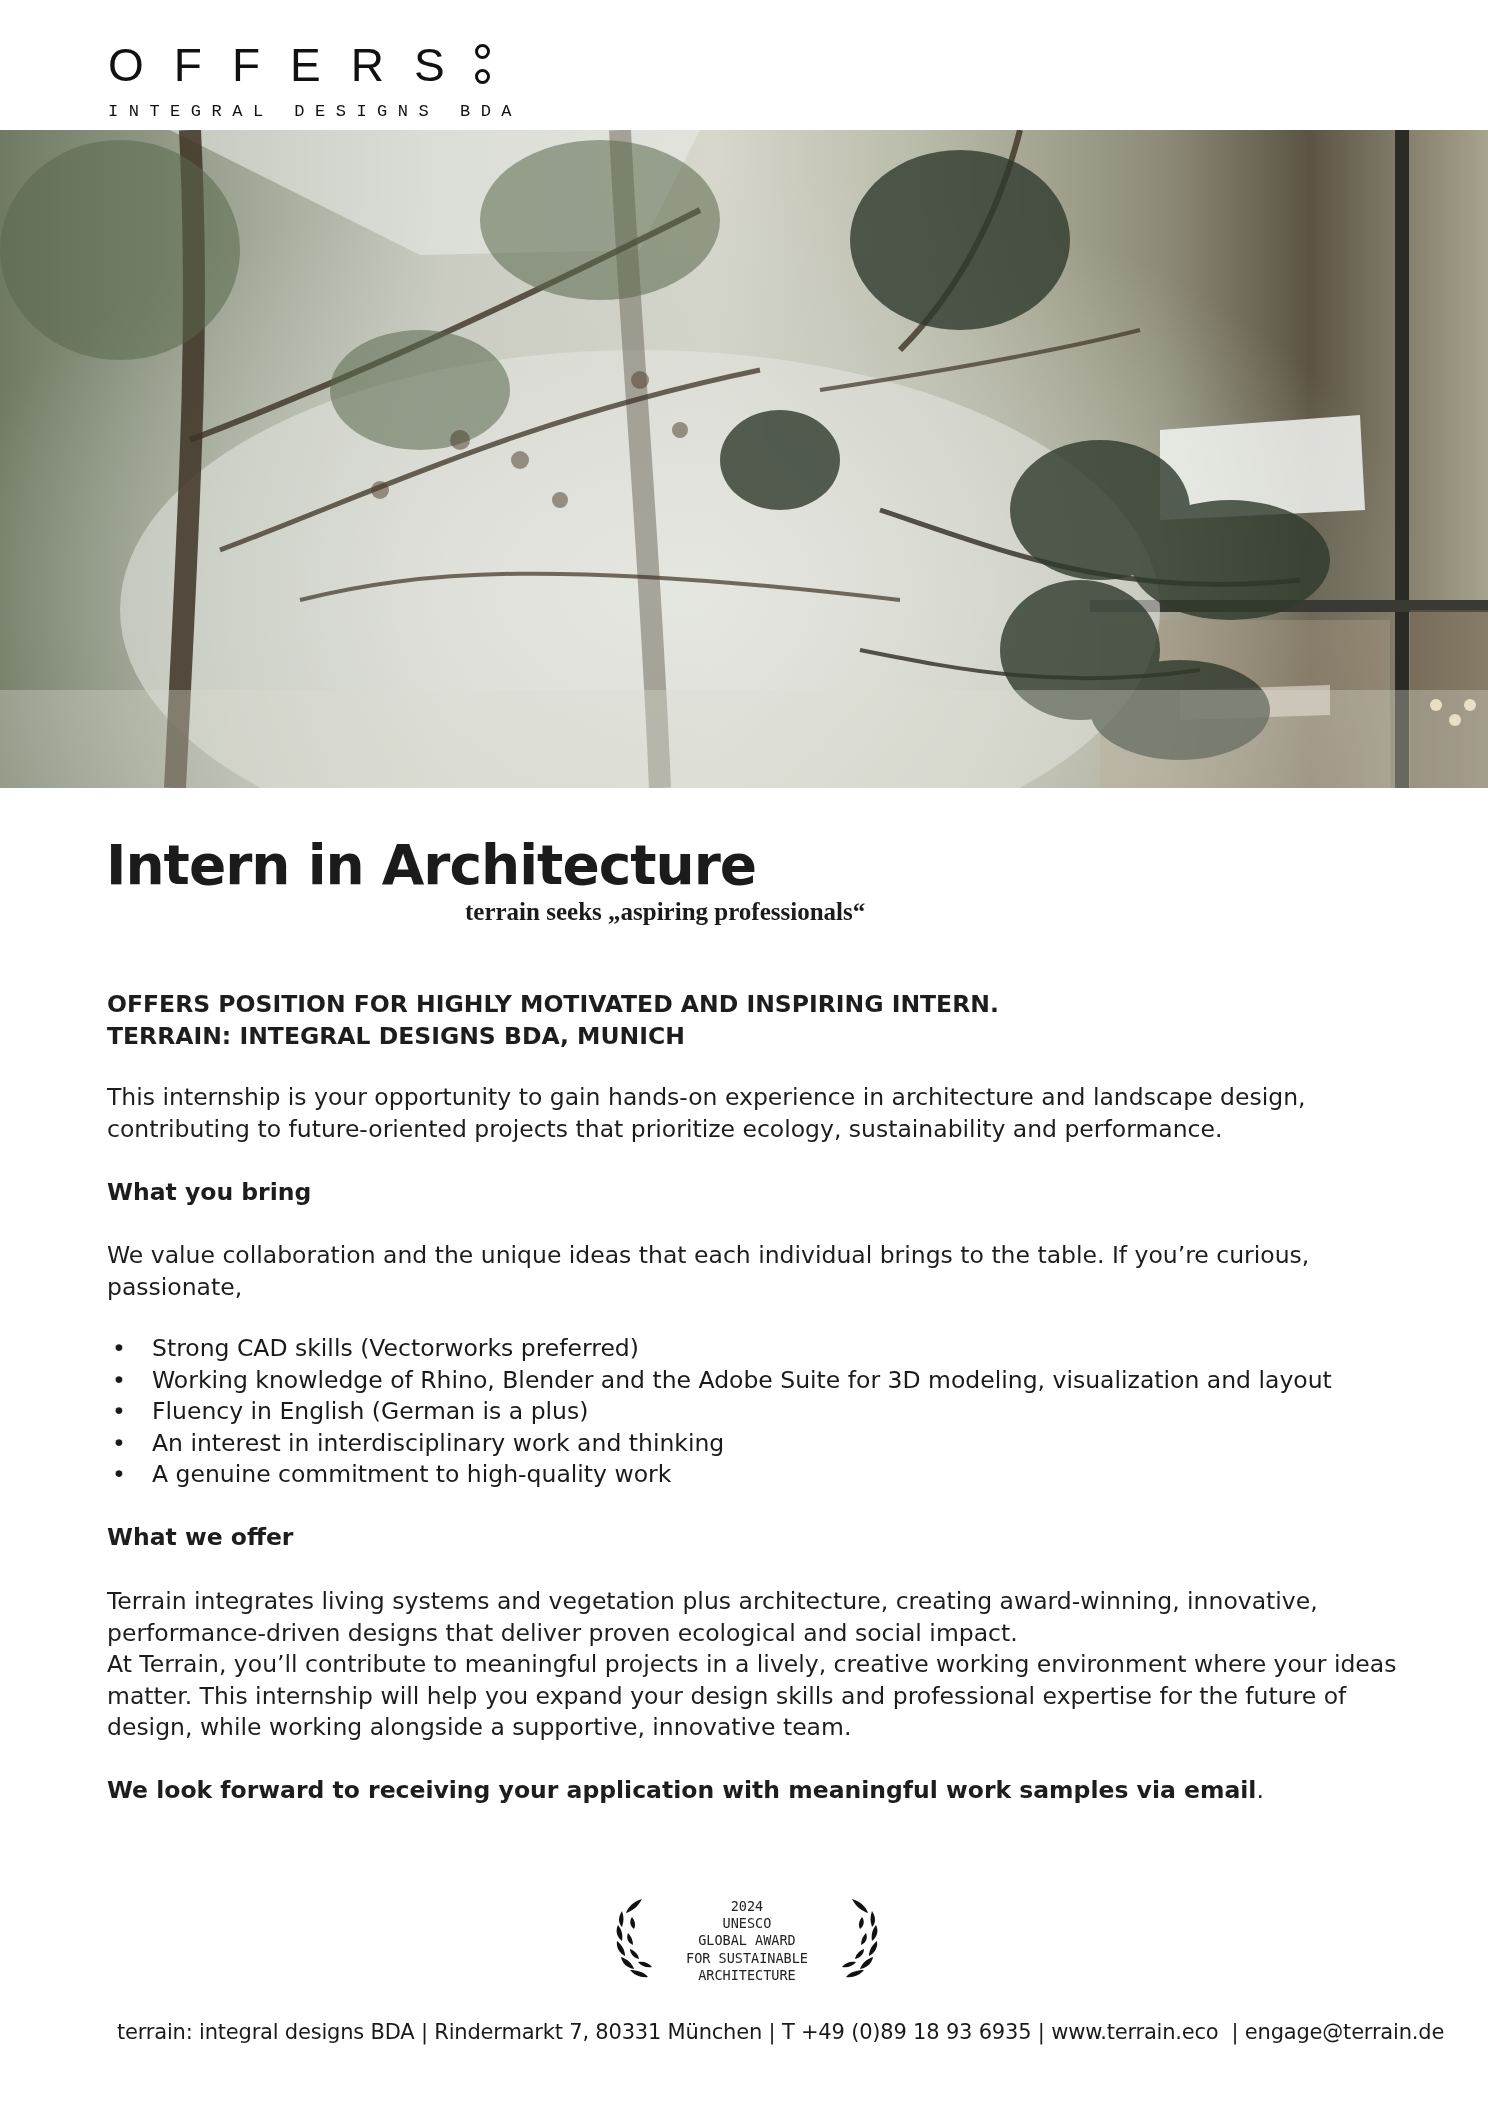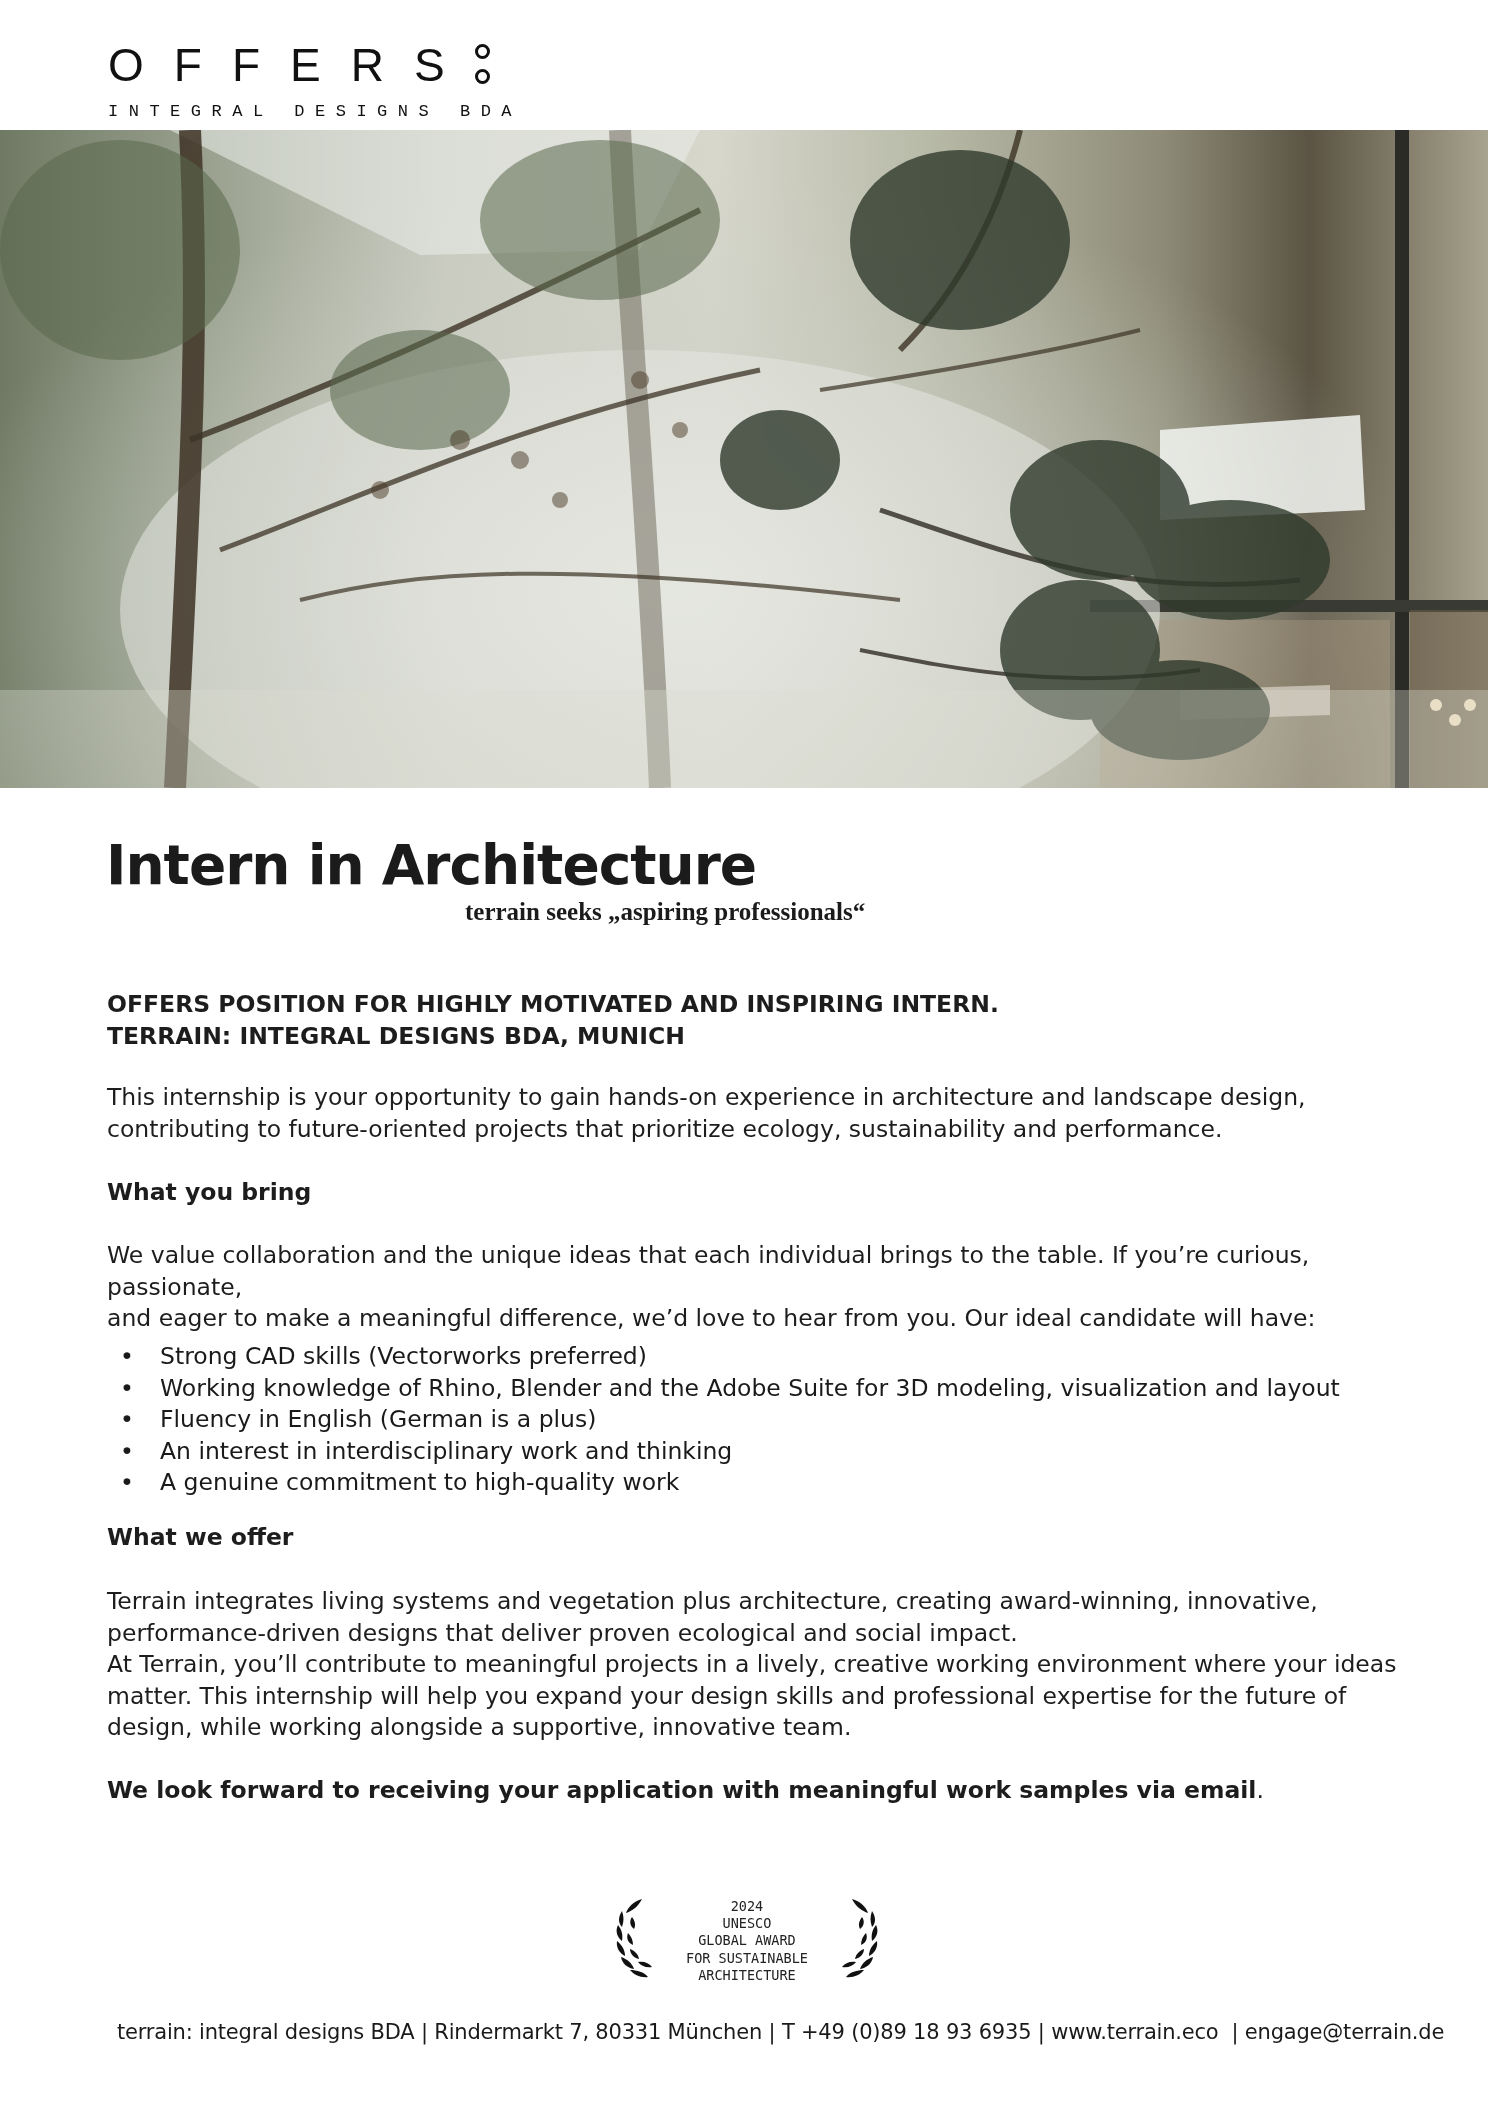--- a/index.html
+++ b/index.html
@@ -11,21 +11,21 @@
   .logo-sub { font-family: Liberation Mono, monospace; font-size: 17px; letter-spacing: 10.5px; color: #111; margin-top: 12px; white-space: nowrap; }
   .hero { position: absolute; left: 0; top: 130px; width: 1488px; height: 658px; overflow: hidden;
     background:
       radial-gradient(ellipse at 45% 70%, rgba(230,232,225,0.85) 0%, rgba(205,208,198,0.5) 35%, rgba(0,0,0,0) 65%),
       linear-gradient(90deg, #6f7a64 0%, #9aa18f 14%, #c9cbc0 30%, #d7d7cc 48%, #b9bba9 62%, #8e8c78 78%, #5b5444 88%, #a8a38e 100%); }
   .hero svg { position: absolute; left: 0; top: 0; }
   .title { position: absolute; left: 106px; top: 833px; font-family: "DejaVu Sans", sans-serif; font-size: 55px; font-weight: bold; color: #1b1b1b; letter-spacing: -1px; line-height: 64px; }
   .subtitle { position: absolute; left: 465px; top: 897px; font-size: 25px; font-weight: bold; color: #1b1b1b; line-height: 30px; font-family: Liberation Serif, serif; }
   .body-text { position: absolute; left: 107px; width: 1320px; font-size: 23.5px; line-height: 31.5px; color: #1d1d1d; }
   .bold { font-weight: bold; }
-  ul.bullets { position: absolute; left: 107px; top: 1333px; margin: 8px; padding: 0; list-style: none; font-size: 23.5px; line-height: 31.6px; }
+  ul.bullets { position: absolute; left: 107px; top: 1333px; margin: 0; padding: 0; list-style: none; font-size: 23.5px; line-height: 31.6px; }
   ul.bullets li { position: relative; padding-left: 45px; }
   ul.bullets li::before { content: "•"; position: absolute; left: 5px; top: 0; }
   .award { position: absolute; left: 612px; top: 1895px; width: 270px; height: 100px; }
   .award-text { position: absolute; left: 55px; top: 3px; width: 160px; text-align: center; font-family: "DejaVu Sans Mono", monospace; font-size: 13.5px; line-height: 17.2px; color: #222; }
   .laurel { position: absolute; top: 0; }
   .footer { position: absolute; left: 107px; top: 2020px; font-size: 21px; color: #1a1a1a; white-space: nowrap; letter-spacing: -0.2px; margin-left: 10px; }
 </style>
 </head>
 <body>
 
@@ -100,21 +100,20 @@
 
 <div class="body-text" style="top: 1082px;">
   <div>This internship is your opportunity to gain hands-on experience in architecture and landscape design,</div>
   <div>contributing to future-oriented projects that prioritize ecology, sustainability and performance.</div>
 </div>
 
 <div class="body-text bold" style="top: 1177px;">What you bring</div>
 
 <div class="body-text" style="top: 1240px;">
   <div>We value collaboration and the unique ideas that each individual brings to the table. If you’re curious, passionate,</div>
-  <div>and eager to make a meaningful difference, we’d love to hear from you. Our ideal candidate will have:</div>
 </div>
 
 <ul class="bullets">
   <li>Strong CAD skills (Vectorworks preferred)</li>
   <li>Working knowledge of Rhino, Blender and the Adobe Suite for 3D modeling, visualization and layout</li>
   <li>Fluency in English (German is a plus)</li>
   <li>An interest in interdisciplinary work and thinking</li>
   <li>A genuine commitment to high-quality work</li>
 </ul>
 

